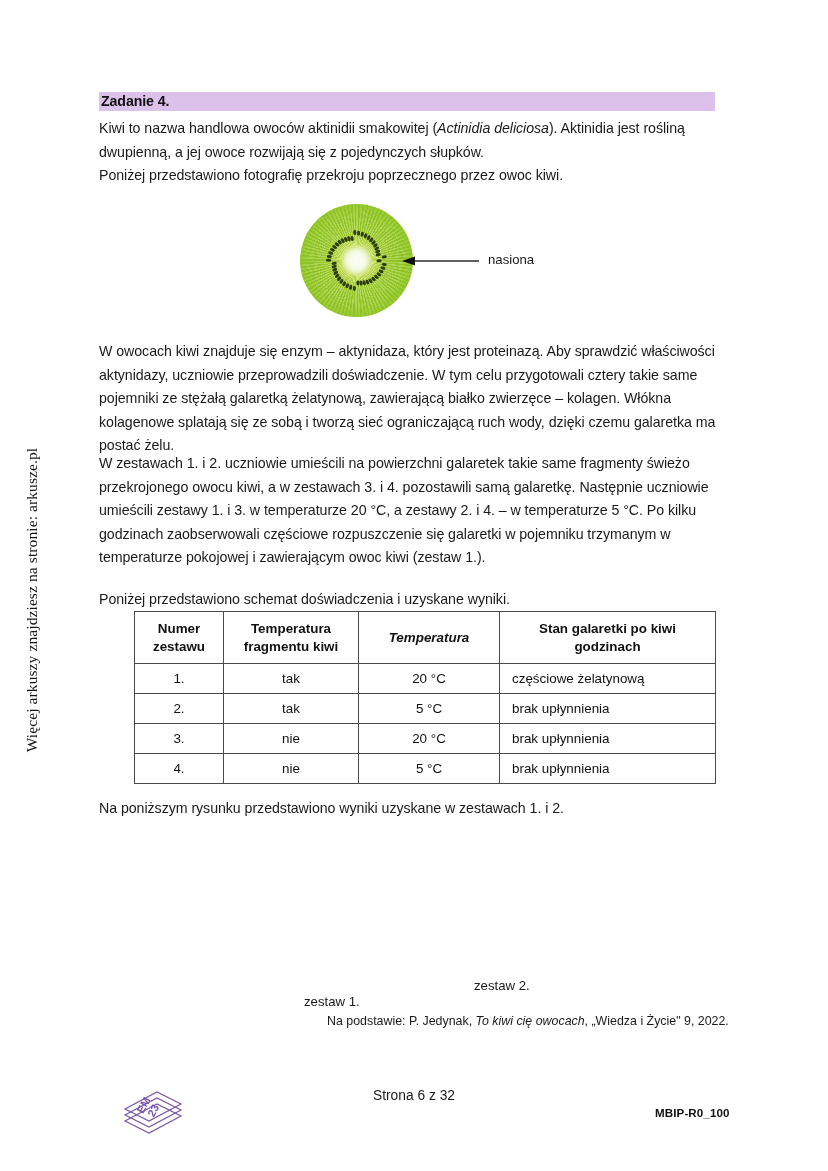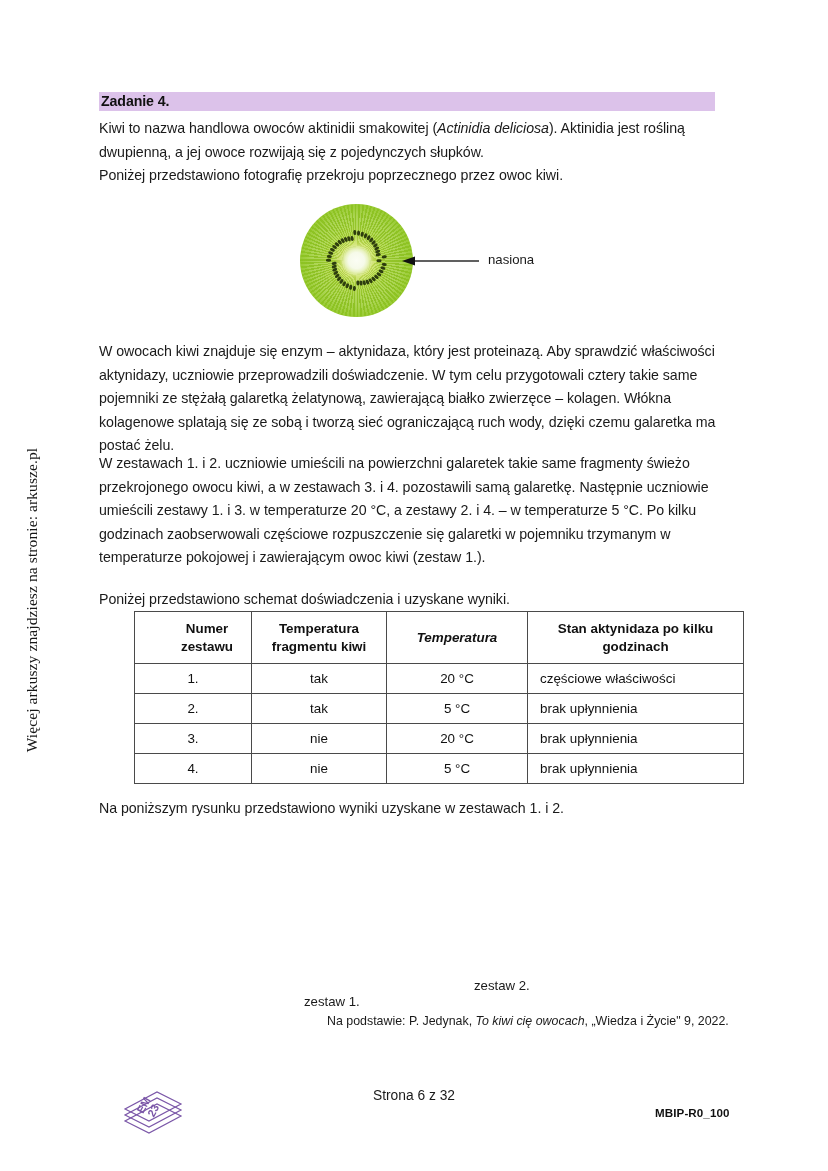--- a/index.html
+++ b/index.html
@@ -159,21 +159,21 @@
   }
   .results-table th {
     font-weight: bold;
     height: 51px;
     line-height: 18px;
   }
   .results-table td {
     height: 29px;
     font-weight: normal;
   }
-  .results-table .col-num   { width: 88px; padding-left: 28px; }
+  .results-table .col-num   { width: 88px; }
   .results-table .col-frag  { width: 134px; }
   .results-table .col-temp  { width: 140px; font-style: italic; }
   .results-table .col-state { width: 199px; }
   .results-table td.c-state { text-align: left; padding-left: 12px; }
   .results-table th.h-state { padding: 0 8px; }
 
   
   .diagram-area {
     position: absolute;
     left: 99px;
@@ -316,31 +316,31 @@
         <div>zestawu</div>
       </th>
       <th class="col-frag">
         <div>Temperatura</div>
         <div>fragmentu kiwi</div>
       </th>
       <th class="col-temp">
         <div>Temperatura</div>
       </th>
       <th class="col-state h-state">
-        <div>Stan aktynidaza po kilku</div>
+        <div>Stan galaretki po kiwi</div>
         <div>godzinach</div>
       </th>
     </tr>
   </thead>
   <tbody>
     <tr>
       <td>1.</td>
       <td>tak</td>
       <td>20 °C</td>
-      <td class="c-state">częściowe właściwości</td>
+      <td class="c-state">częściowe żelatynową</td>
     </tr>
     <tr>
       <td>2.</td>
       <td>tak</td>
       <td>5 °C</td>
       <td class="c-state">brak upłynnienia</td>
     </tr>
     <tr>
       <td>3.</td>
       <td>nie</td>

